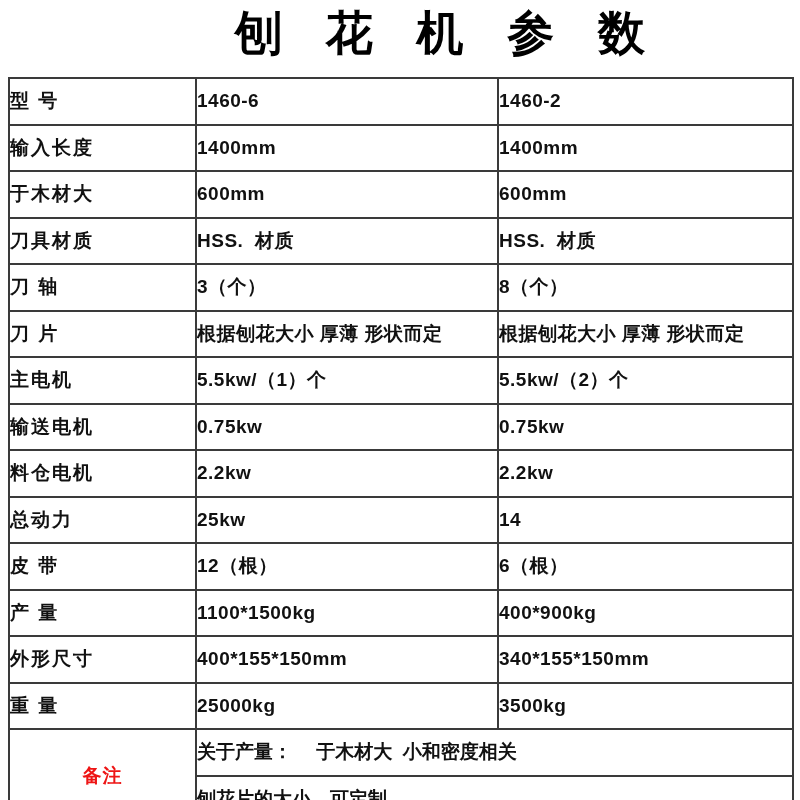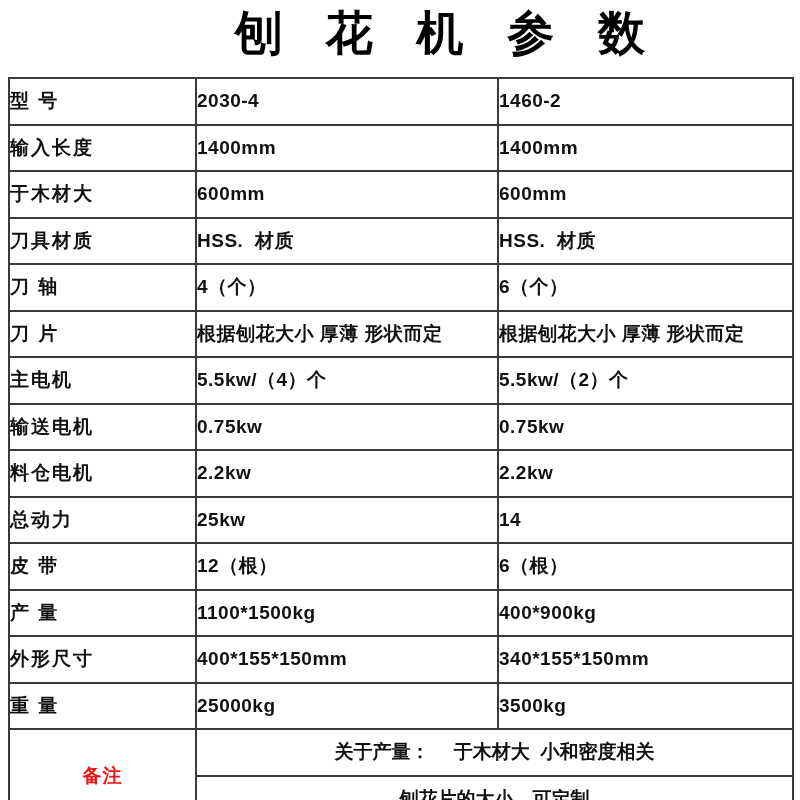--- a/index.html
+++ b/index.html
@@ -63,72 +63,71 @@
   col.c-label { width: 187px; }
   col.c-v1    { width: 302px; }
   col.c-v2    { width: 295px; }
   td.remark-label {
     text-align: center;
     padding-left: 0;
     font-size: 21px;
     letter-spacing: 1px;
   }
   td.remark-val {
-    text-align: center;
     padding-left: 0;
     font-size: 20px;
   }
 </style>
 </head>
 <body>
 
 <div class="page">
 
   <div class="title">刨 花 机 参 数</div>
 
   <table class="spec">
     <colgroup>
       <col class="c-label">
       <col class="c-v1">
       <col class="c-v2">
     </colgroup>
     <tbody>
       <tr>
         <td class="lbl">型 号</td>
-        <td class="val">2030-4</td>
+        <td class="val">1460-6</td>
         <td class="val">1460-2</td>
       </tr>
       <tr>
         <td class="lbl">输入长度</td>
         <td class="val">1400mm</td>
         <td class="val">1400mm</td>
       </tr>
       <tr>
         <td class="lbl">于木材大</td>
         <td class="val">600mm</td>
         <td class="val">600mm</td>
       </tr>
       <tr>
         <td class="lbl">刀具材质</td>
         <td class="val">HSS.  材质</td>
         <td class="val">HSS.  材质</td>
       </tr>
       <tr>
         <td class="lbl">刀 轴</td>
-        <td class="val">4（个）</td>
-        <td class="val">6（个）</td>
+        <td class="val">3（个）</td>
+        <td class="val">8（个）</td>
       </tr>
       <tr>
         <td class="lbl">刀 片</td>
         <td class="val">根据刨花大小 厚薄 形状而定</td>
         <td class="val">根据刨花大小 厚薄 形状而定</td>
       </tr>
       <tr>
         <td class="lbl">主电机</td>
-        <td class="val">5.5kw/（4）个</td>
+        <td class="val">5.5kw/（1）个</td>
         <td class="val">5.5kw/（2）个</td>
       </tr>
       <tr>
         <td class="lbl">输送电机</td>
         <td class="val">0.75kw</td>
         <td class="val">0.75kw</td>
       </tr>
       <tr>
         <td class="lbl">料仓电机</td>
         <td class="val">2.2kw</td>

